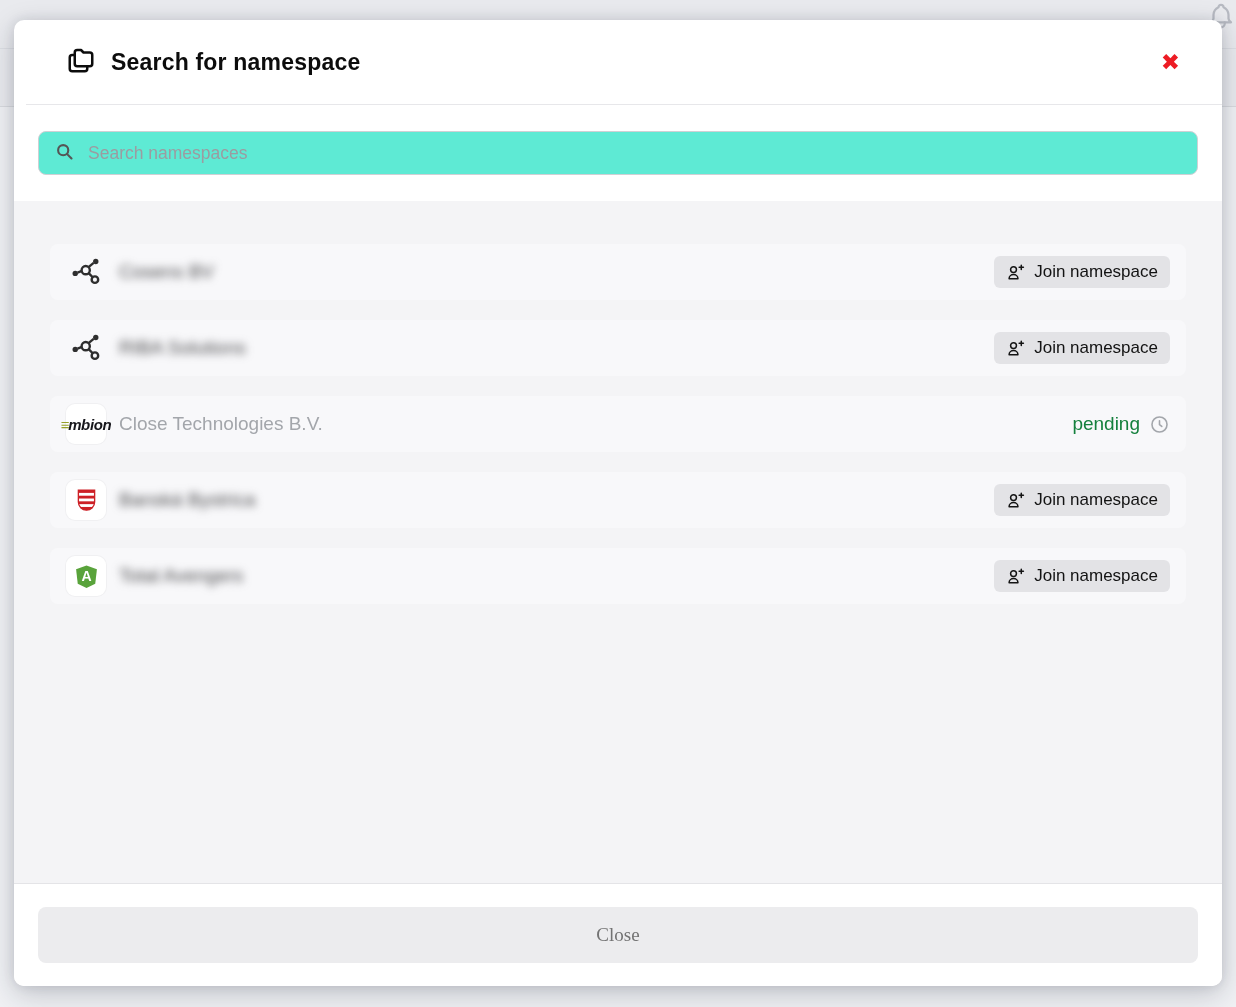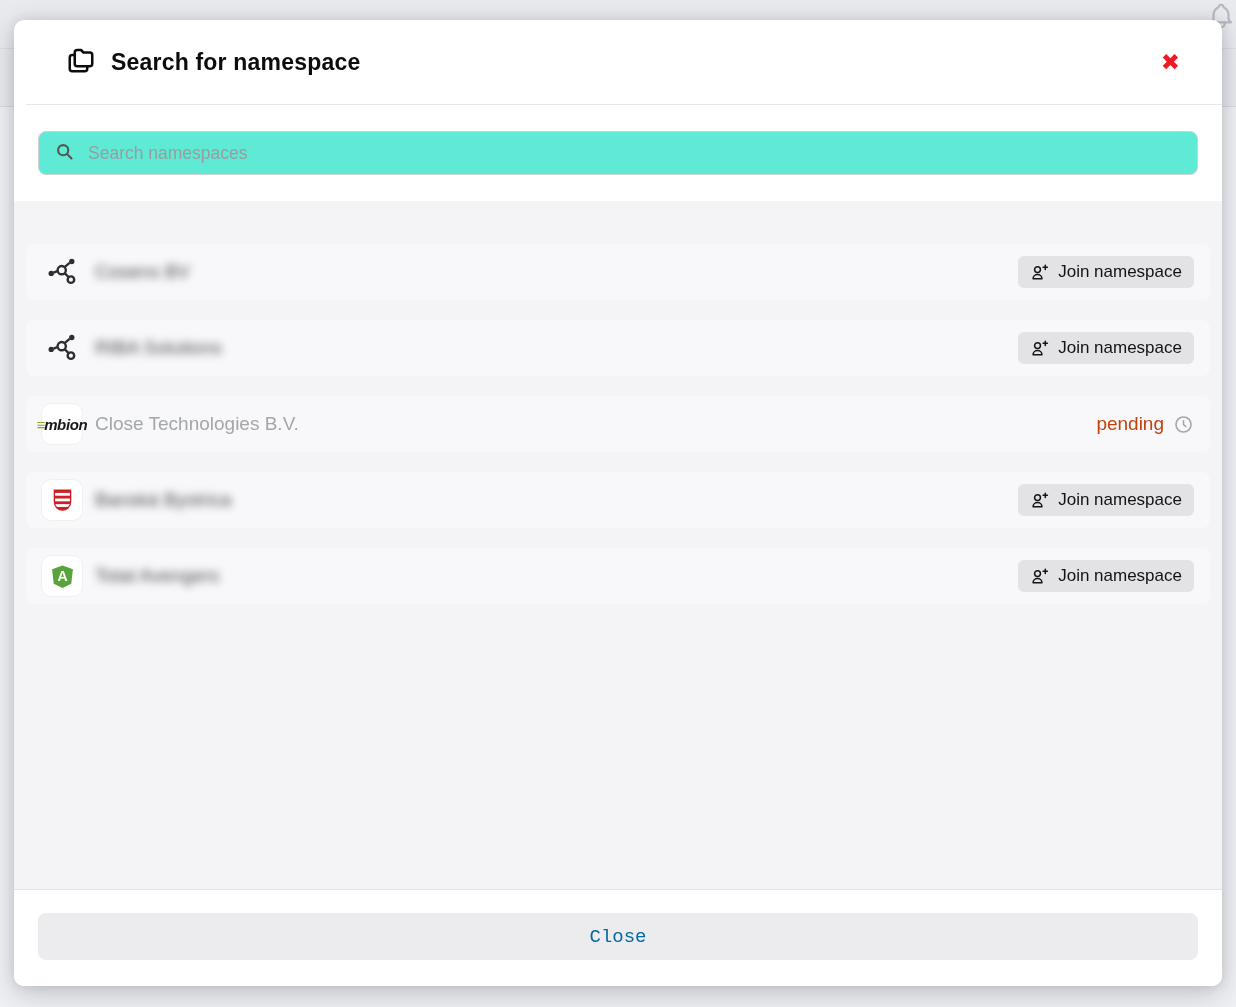--- a/index.html
+++ b/index.html
@@ -34,46 +34,46 @@
     display:flex;align-items:center;gap:11px;height:44px;box-sizing:border-box;
     border:1px solid #cfd0d4;border-radius:8px;padding:0 15px;background:#5eead4;
   }
   .search-box input{
     border:none;outline:none;flex:1;font-size:17.5px;color:#333;
     font-family:"Liberation Sans",sans-serif;background:transparent;
   }
   .search-box input::placeholder{color:#9b9ca1}
 
   .list{
-    flex:1;background:#f4f4f6;padding:43px 12px 0;overflow:hidden;
+    flex:1;background:#f4f4f6;padding:43px 36px 0;overflow:hidden;
   }
   .row{
     height:56px;margin-bottom:20px;display:flex;align-items:center;
     padding:0 16px;background:#f8f8fa;border-radius:8px;
   }
   .row-icon{width:40px;height:40px;flex:0 0 40px;display:flex;align-items:center;justify-content:center;margin-right:13px}
   .row-icon.logo-box{background:#fff;border-radius:9px;box-shadow:0 0 0 1px rgba(0,0,0,.03)}
   .row-name{font-size:19px;color:#4b4b4e}
   .row-name.muted{color:#a3a6ab}
   .blurred{filter:blur(4px)}
   .row-right{margin-left:auto;display:flex;align-items:center}
   .join-btn{
     display:flex;align-items:center;gap:9px;height:32px;padding:0 12px;
     background:#e3e3e6;border:none;border-radius:6px;cursor:pointer;
     font-size:17px;color:#131313;font-family:"Liberation Sans",sans-serif;
   }
-  .pending{display:flex;align-items:center;gap:9px;color:#c2410c;font-size:19px}
+  .pending{display:flex;align-items:center;gap:9px;color:#15803d;font-size:19px}
 
   .modal-footer{
     flex:0 0 97px;background:#fff;border-top:1px solid #e4e4e7;
     border-radius:0 0 10px 10px;padding:23px 24px;box-sizing:border-box;
   }
   .close-btn{
-    width:100%;height:47px;background:#ececee;border:none;border-radius:8px;
-    font-size:19px;color:#0369a1;cursor:pointer;font-family:Liberation Mono, monospace;
+    width:100%;height:56px;background:#ececee;border:none;border-radius:8px;
+    font-size:19px;color:#737373;cursor:pointer;font-family:Liberation Serif, serif;
   }
   .embion-word{font-style:italic;font-weight:700;font-size:15px;color:#17171c;letter-spacing:-.4px;white-space:nowrap}
   .embion-e{color:#96a028;font-weight:800;font-style:normal;margin-right:-1px}
 </style>
 </head>
 <body>
 
 <div class="bg-line-top"></div>
 <div class="bg-panel"></div>
 <div class="bg-header-line"></div>

